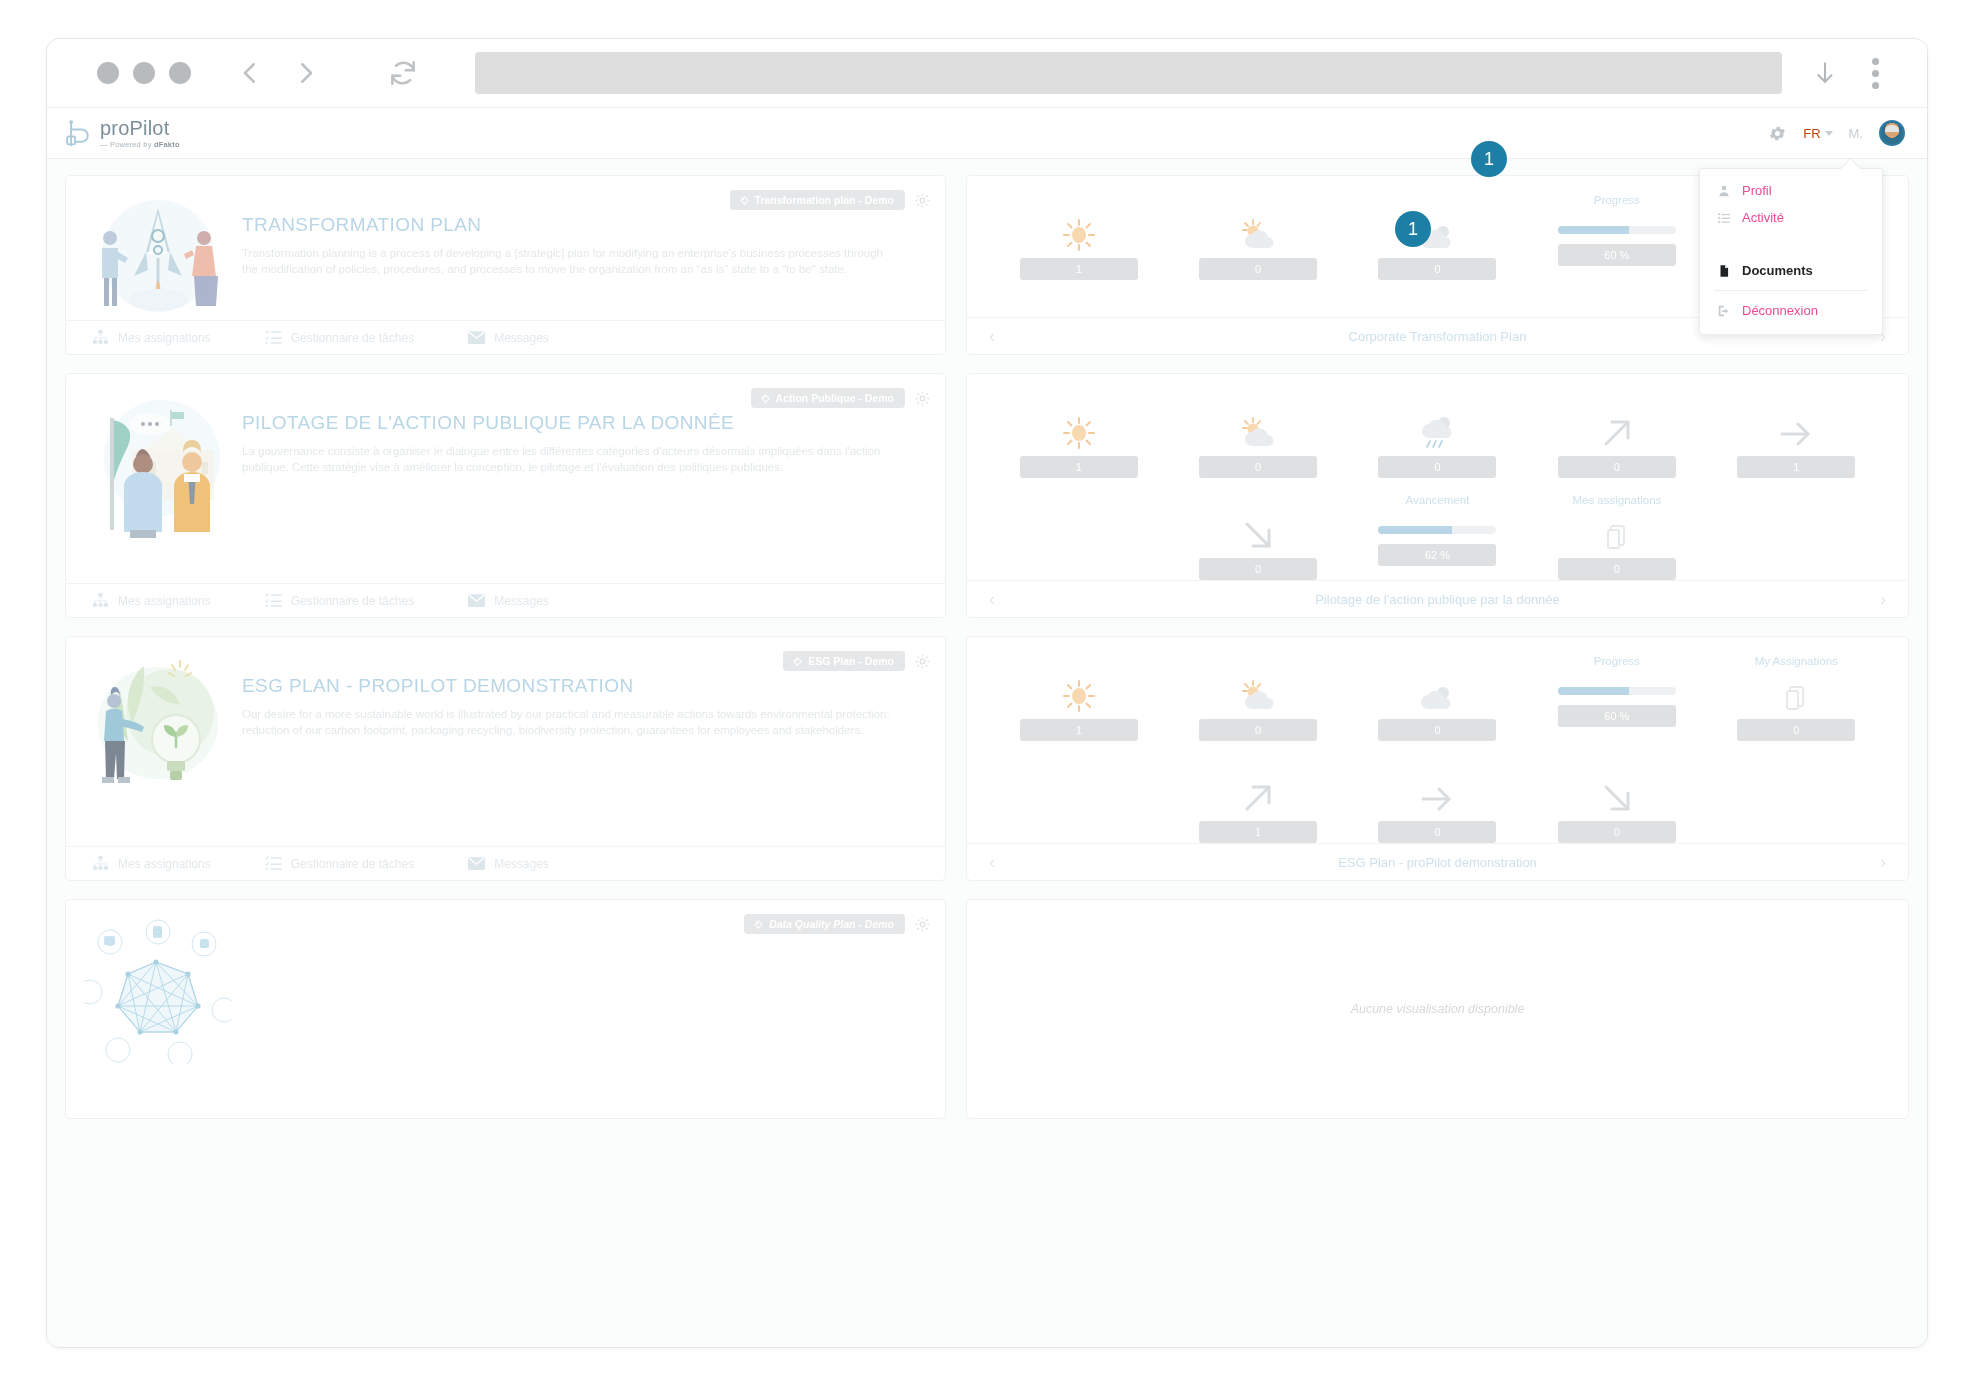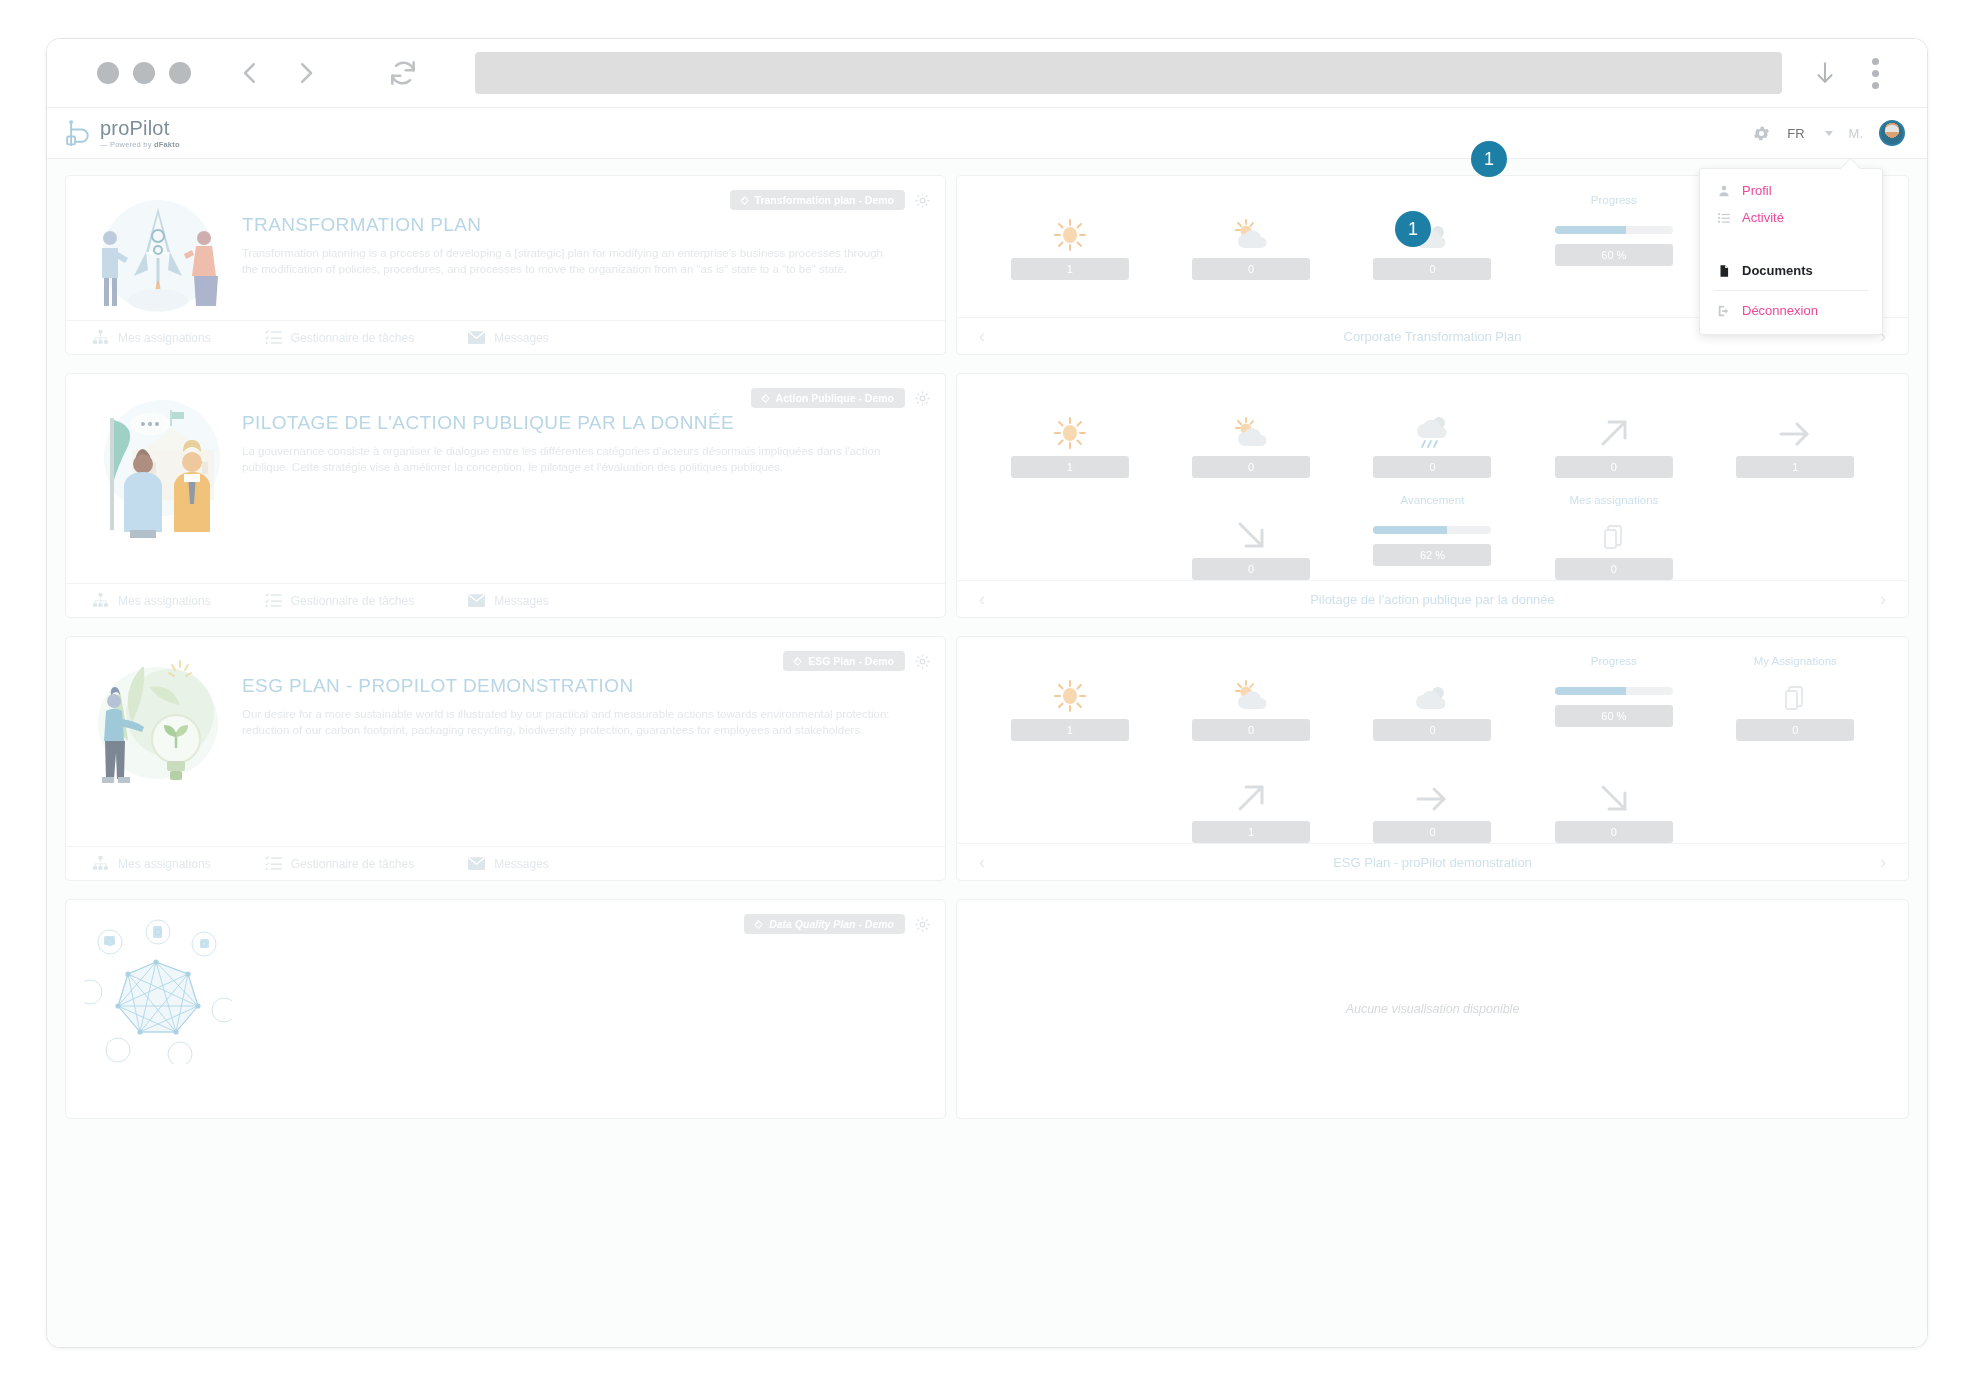--- a/index.html
+++ b/index.html
@@ -61,21 +61,21 @@
   }
   .logo-wrap { display: flex; align-items: center; gap: 7px; }
   .logo-mark { width: 28px; height: 30px; color: #a9cbdd; }
   .logo-text { display: flex; flex-direction: column; line-height: 1; }
   .logo-name { font-size: 20px; color: #7b8e99; letter-spacing: .2px; }
   .logo-sub { font-size: 7.5px; color: #aab6bd; margin-top: 3px; letter-spacing: .2px; }
   .logo-sub b { color: #8b989f; }
   .header-spacer { flex: 1; }
   .header-right { display: flex; align-items: center; gap: 16px; position: relative; }
   .gear-icon { width: 19px; height: 19px; color: #c2c7cb; }
-  .lang { font-size: 13px; color: #737373; display: flex; align-items: center; gap: 20px; }
+  .lang { font-size: 13px; color: #c2410c; display: flex; align-items: center; gap: 4px; }
   .caret { width: 0; height: 0; border-left: 4px solid transparent; border-right: 4px solid transparent; border-top: 5px solid #c9ced2; }
   .username { font-size: 13px; color: #c9ced2; }
   .avatar {
     width: 26px; height: 26px; border-radius: 50%;
     background: radial-gradient(circle at 50% 38%, #d9a273 0 42%, #2e6f8e 43% 100%);
     border: 2px solid #2e7ea4;
     position: relative; overflow: hidden;
   }
   .avatar::after {
     content: ""; position: absolute; left: 4px; right: 4px; top: 3px; height: 7px;
@@ -124,21 +124,21 @@
   
   .main {
     position: relative;
     height: calc(1310px - 68px - 52px);
     background: #fbfcfc;
     padding: 16px 18px;
     overflow: hidden;
   }
   .row {
     display: flex;
-    gap: 10px;
+    gap: 20px;
     margin-bottom: 18px;
   }
   .card {
     background: #ffffff;
     border: 1px solid #eef0f1;
     border-radius: 5px;
   }
   .card-left { width: 881px; position: relative; display: flex; flex-direction: column; }
   .card-right { flex: 1; position: relative; display: flex; flex-direction: column; }
 

